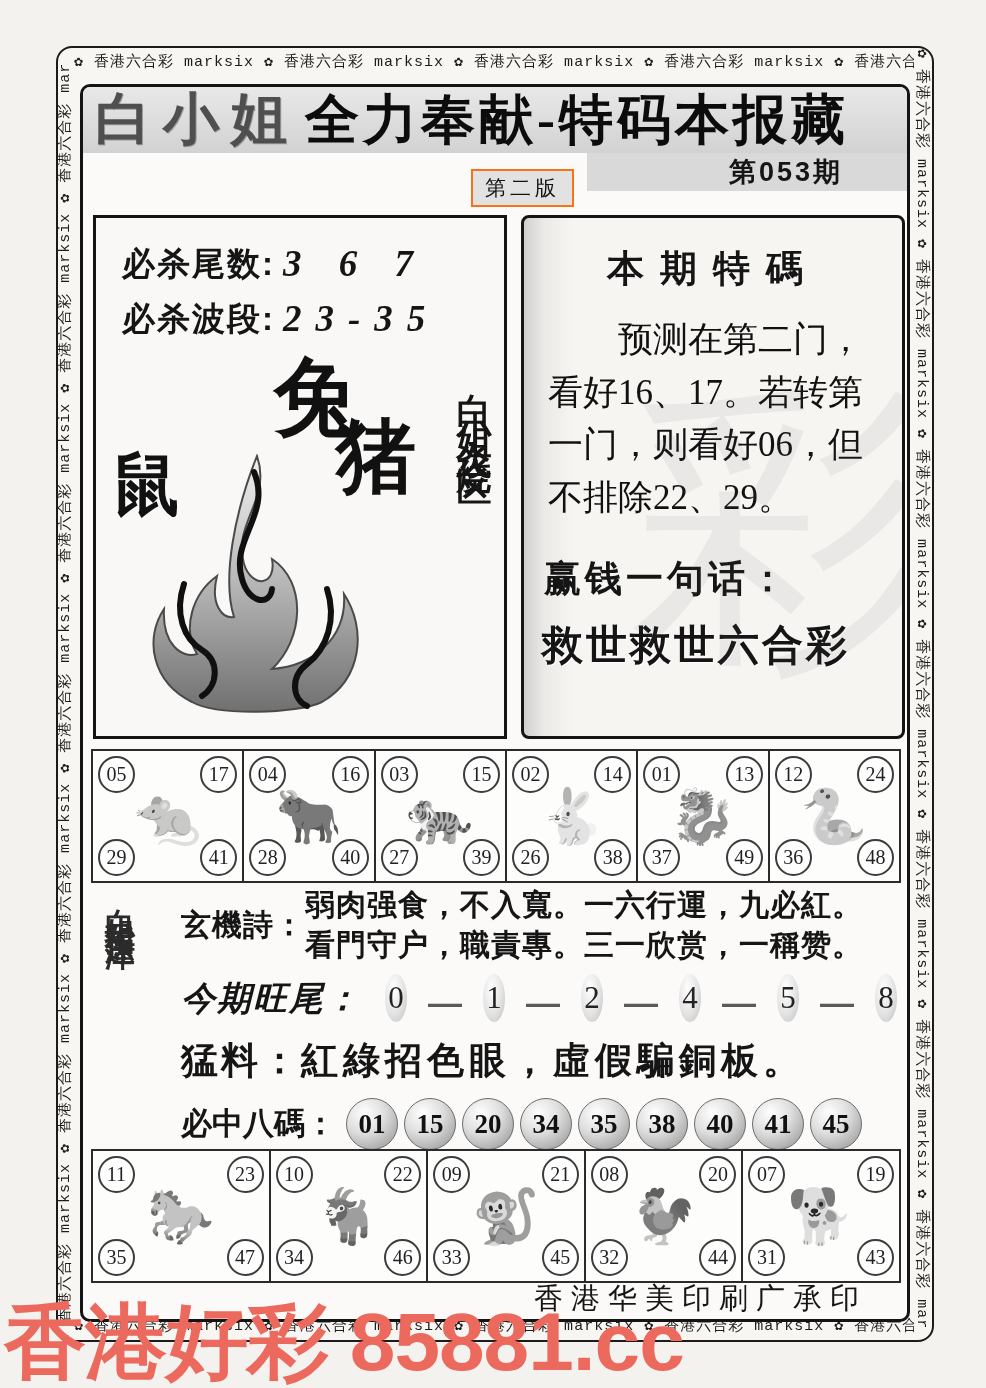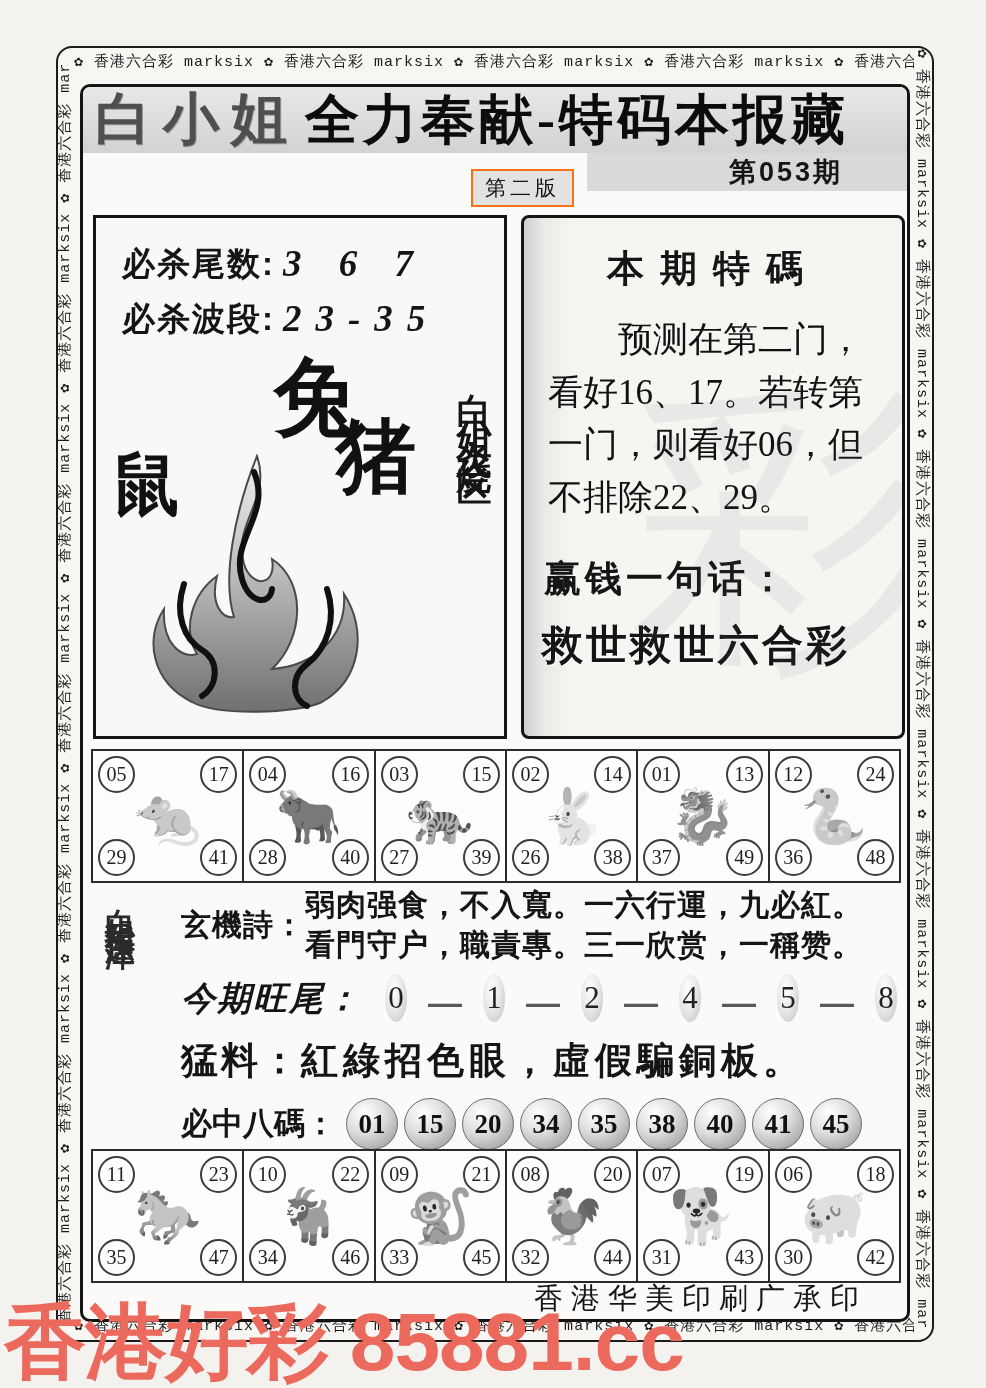--- a/index.html
+++ b/index.html
@@ -285,27 +285,20 @@
         <span class="znum bl">32</span>
         <span class="znum br">44</span>
       </div>
       <div class="zcell">
         <span class="znum tl">07</span>
         <span class="znum tr">19</span>
         <span class="zanimal">🐕</span>
         <span class="znum bl">31</span>
         <span class="znum br">43</span>
       </div>
-      <div class="zcell">
-        <span class="znum tl">06</span>
-        <span class="znum tr">18</span>
-        <span class="zanimal">🐖</span>
-        <span class="znum bl">30</span>
-        <span class="znum br">42</span>
-      </div>
     </div>
 
     <div class="printer">香港华美印刷广承印</div>
 
   </div>
 
   <div class="watermark" style="color: rgb(236, 105, 93);">香港好彩 85881.cc</div>
 
 </div>
 

